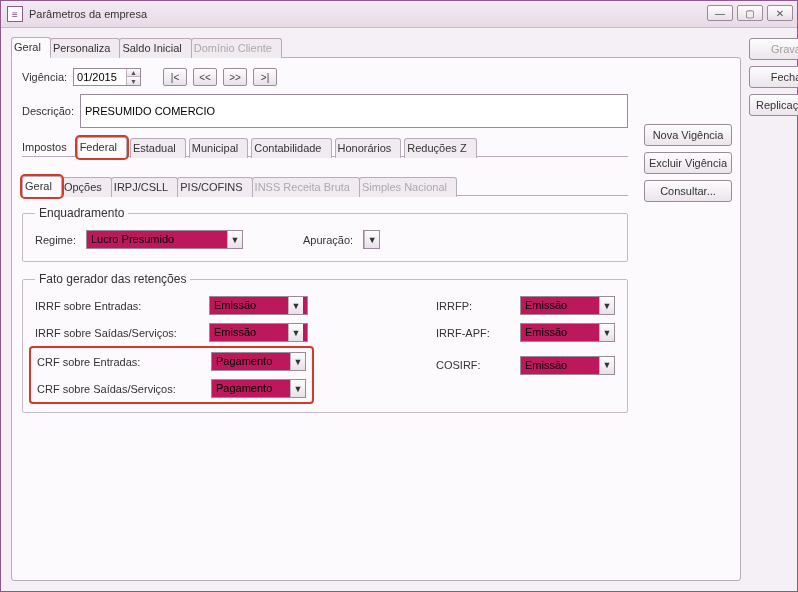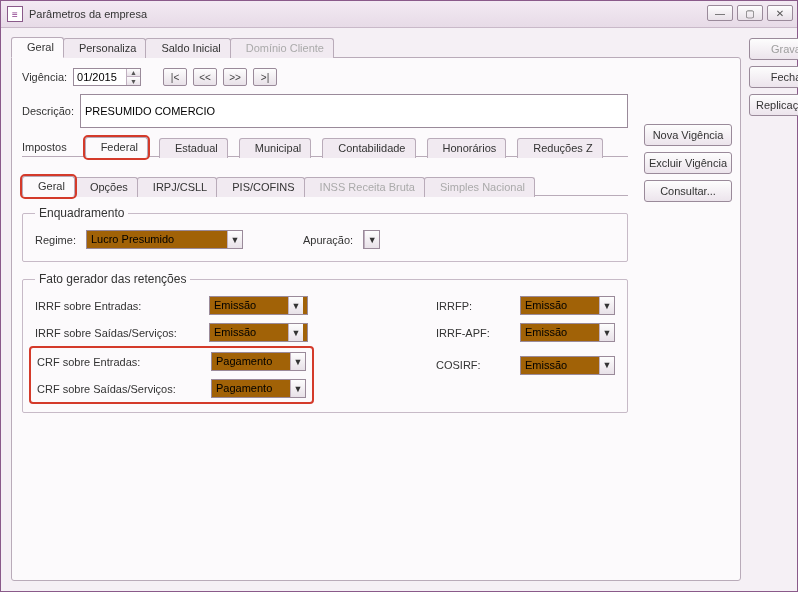--- a/index.html
+++ b/index.html
@@ -63,21 +63,21 @@
     display: flex;
     align-items: flex-end;
     gap: 0;
     position: relative;
     z-index: 2;
   }
   .tab {
     border: 1px solid #b9abb9;
     border-bottom: none;
     background: #f1eaf1;
-    padding: 3px 9px 4px 15px;
+    padding: 3px 9px 4px 2px;
     margin-right: -1px;
     border-top-left-radius: 3px;
     border-top-right-radius: 3px;
     cursor: pointer;
     color: #333;
     position: relative;
     top: 1px;
   }
   .tab.active {
     background: #fcfafc;
@@ -128,21 +128,21 @@
   }
   .textinput {
     border: 1px solid #9a8a9a;
     background: #fff;
     height: 24px;
     padding: 16px 4px;
     font: inherit;
     flex: 1;
   }
   .impostos-row {
-    display:flex; align-items:center; gap:12px; margin-top: 4px;
+    display:flex; align-items:center; gap:4px; margin-top: 4px;
     position: relative;
   }
   .impostos-label { margin-right: 6px; }
   .subtabs2 {
     display:flex; align-items:flex-end;
     margin-top: 10px;
   }
   .tab.red-hl {
     outline: 2px solid #d43a2a;
     outline-offset: 0;
@@ -155,21 +155,21 @@
     padding: 10px 12px 12px 12px;
     background: #fcfafc;
   }
   legend {
     padding: 0 4px;
     color: #333;
     font-size: 12px;
   }
   .select {
     display:inline-flex; align-items:flex-start;
-    border:1px solid #9a8a9a; background:#a16207;
+    border:1px solid #9a8a9a; background:#be185d;
     height:19px;
   }
   .select .val {
     padding: 0 4px; min-width: 120px;
     font: inherit; border:none; outline:none; background:transparent;
     height: 17px; line-height:17px;
   }
   .select .caret {
     width: 15px; height:17px; background:linear-gradient(#fdfdfd,#e8e1e8);
     border-left:1px solid #c0b0c0;

